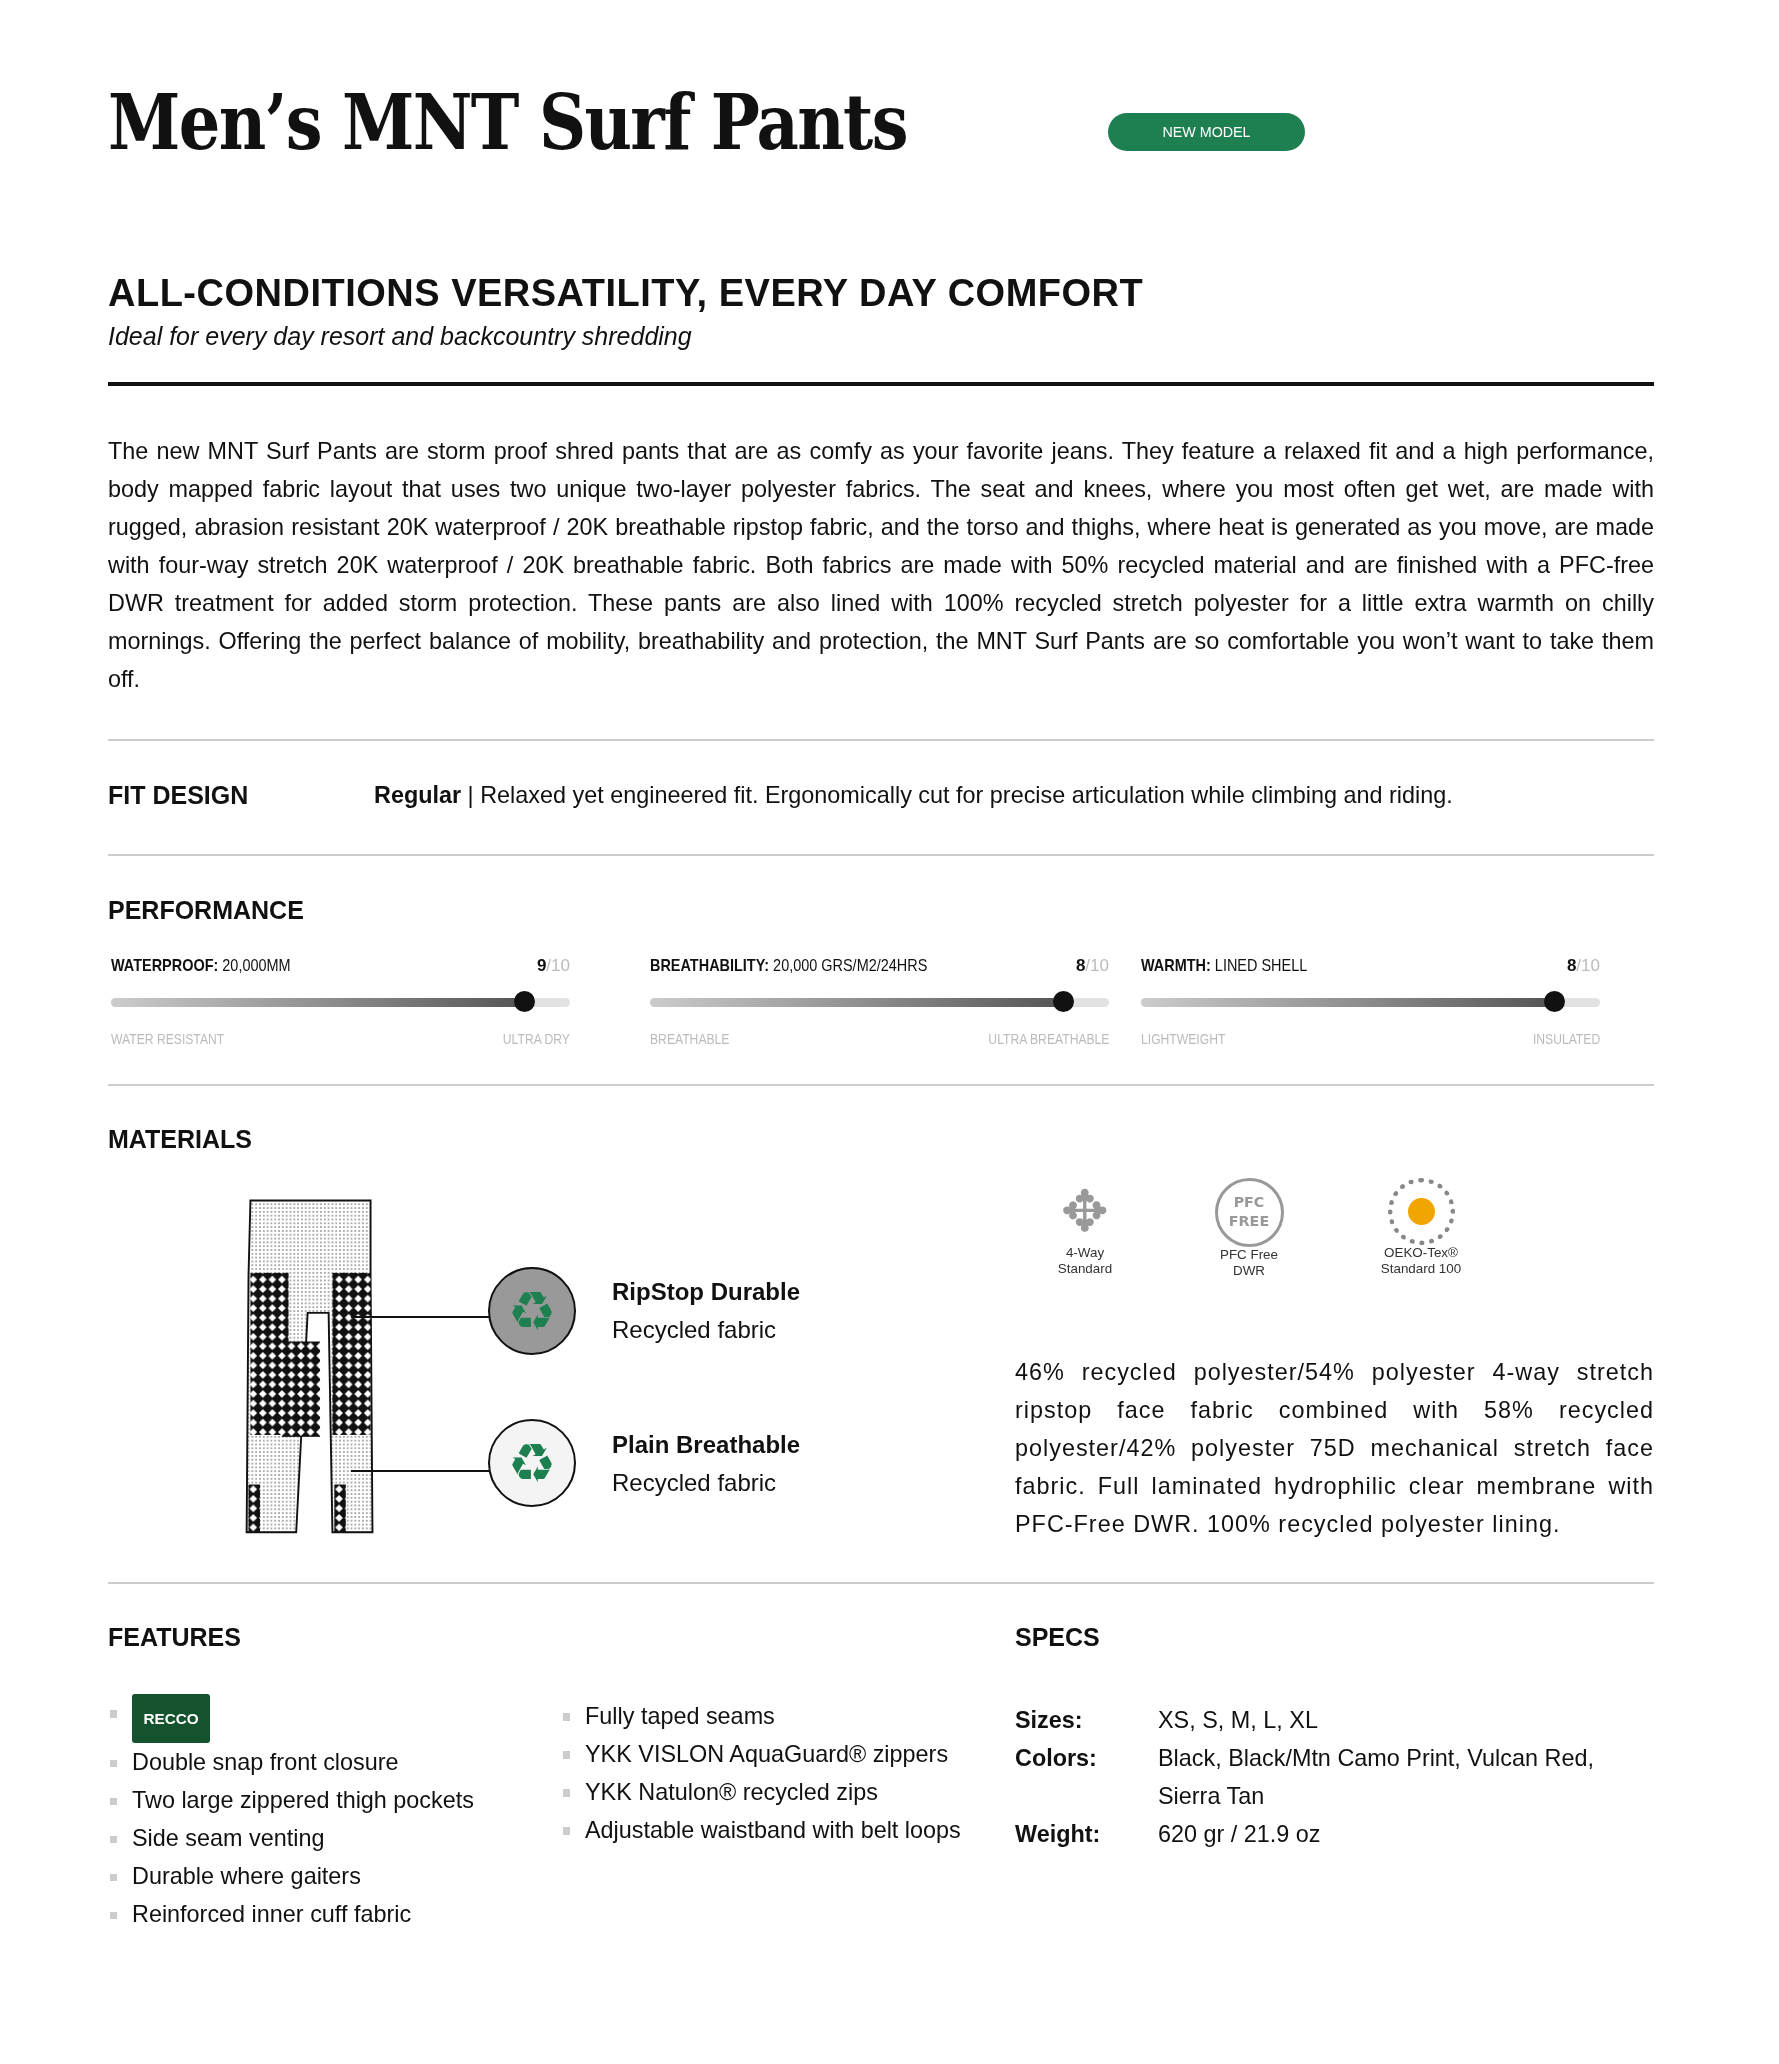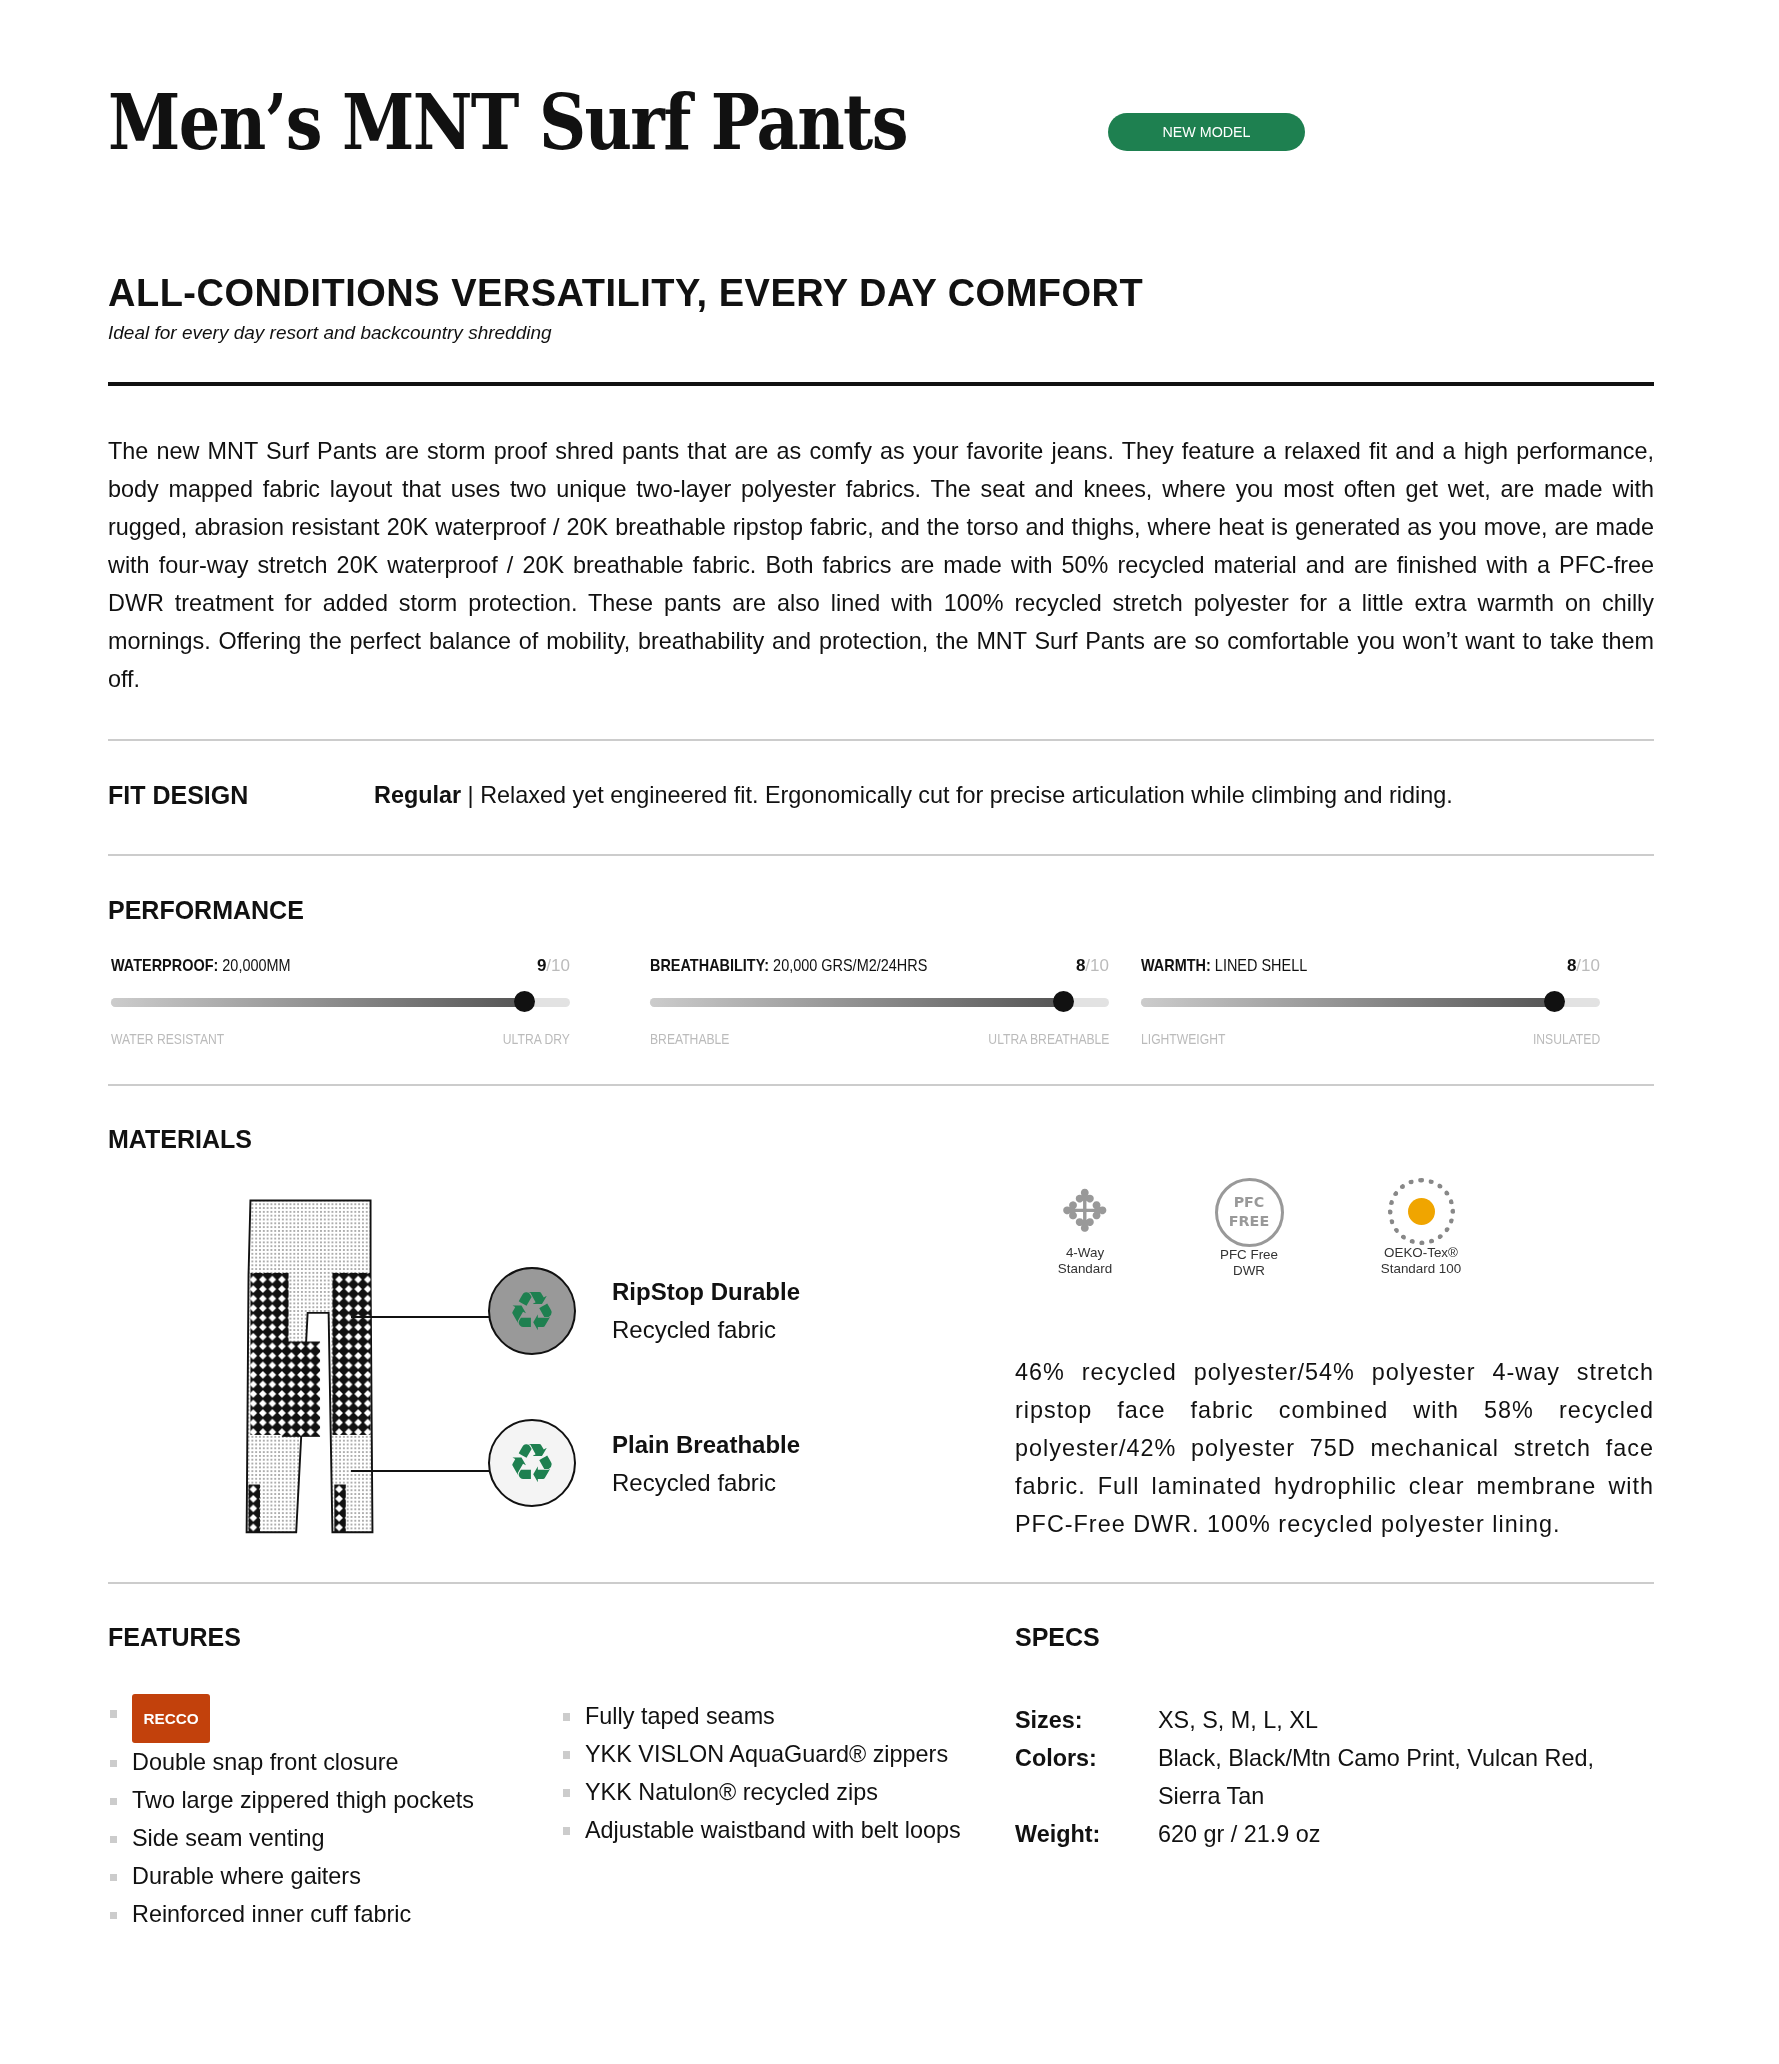--- a/index.html
+++ b/index.html
@@ -1,21 +1,21 @@
 <!DOCTYPE html>
 <html><head>
 <meta charset="utf-8">
 <style>
 *{box-sizing:border-box;margin:0;padding:0}
 body{width:1780px;height:2065px;background:#fff;font-family:"DejaVu Sans",sans-serif;color:#111;position:relative;overflow:hidden}
 .abs{position:absolute}
 .title{left:108px;top:78px;font-family:"DejaVu Serif",serif;font-weight:bold;font-size:76px;letter-spacing:-1.9px;transform:scaleX(0.86);transform-origin:left}
 .badge{left:1108px;top:113px;width:197px;height:38px;border-radius:19px;background:#1e8050;color:#fff;font-size:14.3px;display:flex;align-items:center;justify-content:center;font-family:"Liberation Sans",sans-serif}
 .tagline{left:108px;top:272px;font-size:38px;font-weight:bold;font-family:"Liberation Sans",sans-serif;letter-spacing:0.5px}
-.subtag{left:108px;top:322px;font-size:19px;font-style:italic;font-family:"Liberation Sans",sans-serif}
+.subtag{left:108px;top:322px;font-size:25px;font-style:italic;font-family:"Liberation Sans",sans-serif}
 .rule-thick{left:108px;width:1546px;top:382px;height:3.8px;background:#111}
 .rule{left:108px;width:1546px;height:1.9px;background:#ccc}
 .desc{left:108px;top:432px;width:1546px;font-size:23.4px;line-height:38px;text-align:justify;font-family:"Liberation Sans",sans-serif}
 .sechead{left:108px;font-size:25px;font-weight:bold;font-family:"Liberation Sans",sans-serif}
 .fit{left:374px;top:782px;font-size:23.4px;font-family:"Liberation Sans",sans-serif}
 .perf{top:956px;width:459px;font-family:"Liberation Sans",sans-serif}
 .perf .lbl{font-size:17px;transform:scaleX(.85);transform-origin:left;white-space:nowrap}
 .perf .lbl b{font-weight:bold}
 .perf .score{position:absolute;right:0;top:0;font-size:17px}
 .perf .score span{color:#bbb}
@@ -26,21 +26,21 @@
 .perf .lo{left:0;transform-origin:left}
 .perf .hi{right:0;transform-origin:right}
 .mat-name{font-size:24px;font-weight:bold;font-family:"Liberation Sans",sans-serif}
 .mat-sub{font-size:24px;font-family:"Liberation Sans",sans-serif;margin-top:9.6px}
 .circle{width:88px;height:88px;border-radius:50%;border:2.9px solid #111;display:flex;align-items:center;justify-content:center;font-size:54px;color:#1e8050}
 .ico-lbl{font-size:13.4px;color:#333;text-align:center;line-height:16.3px;font-family:"Liberation Sans",sans-serif}
 .matdesc{left:1015px;top:1353px;width:639px;font-size:23.4px;line-height:38px;text-align:justify;letter-spacing:1px;font-family:"Liberation Sans",sans-serif}
 ul.feat{list-style:none;font-size:23.4px;line-height:38px;font-family:"Liberation Sans",sans-serif}
 ul.feat li{position:relative;padding-left:24px}
 ul.feat li::before{content:"";position:absolute;left:1.9px;top:16.3px;width:7.6px;height:7.6px;background:#ccc}
-.recco{display:inline-block;background:#c2410c;color:#fff;font-weight:bold;font-size:15.3px;padding:5.7px 11.5px;border-radius:2.9px;vertical-align:middle}
+.recco{display:inline-block;background:#14532d;color:#fff;font-weight:bold;font-size:15.3px;padding:5.7px 11.5px;border-radius:2.9px;vertical-align:middle}
 .specs{left:1015px;top:1701px;font-size:23.4px;line-height:38px;font-family:"Liberation Sans",sans-serif}
 .specs .row{display:flex}
 .specs .k{width:143px;font-weight:bold}
 .specs .v{width:497px}
 </style>
 </head>
 <body>
 
 <div class="abs title">Men’s MNT Surf Pants</div>
 <div class="abs badge">NEW MODEL</div>

